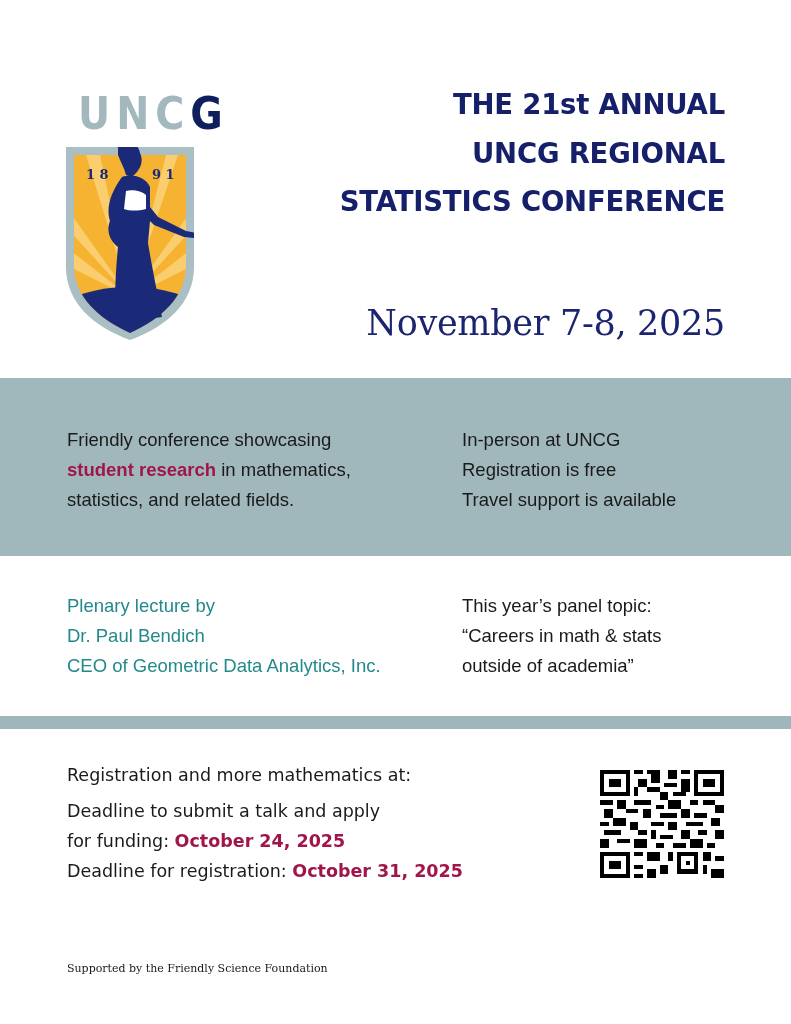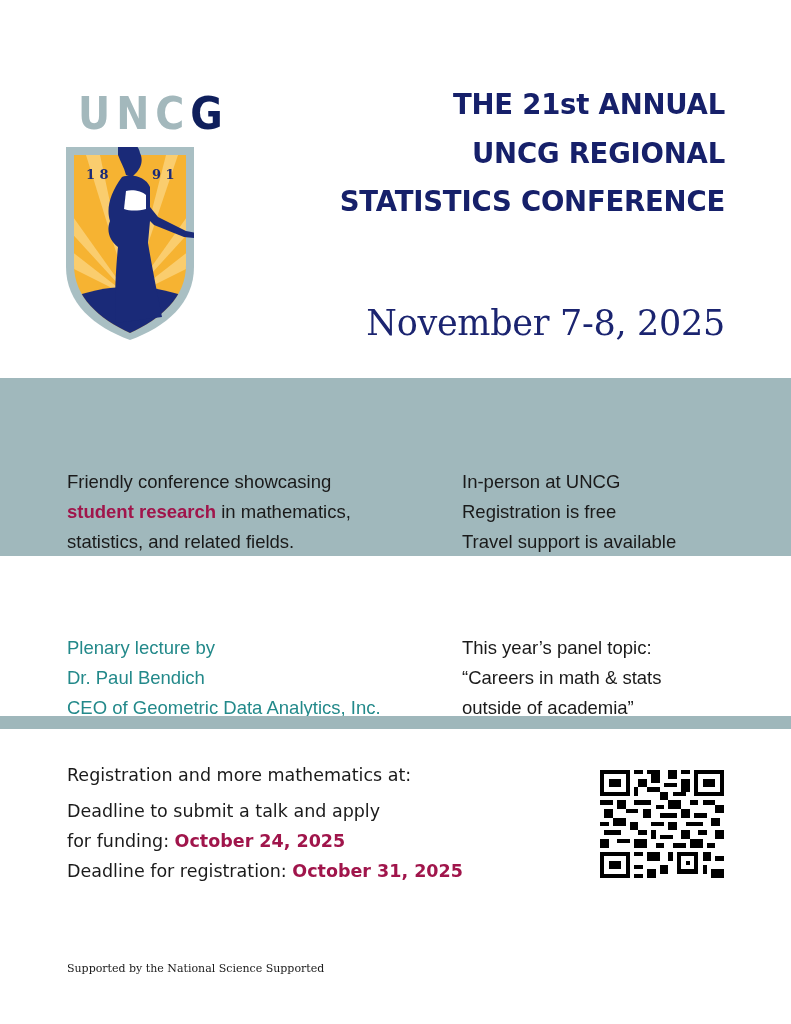--- a/index.html
+++ b/index.html
@@ -11,21 +11,21 @@
   .logo-word .g { color:#0f1f5c; }
   .shield { left:66px; top:147px; width:128px; height:193px; }
 
   
   .title { right:66px; top:80px; text-align:right; font-family:"DejaVu Sans", sans-serif; font-weight:bold; font-size:27.5px; line-height:48.5px; color:#16206a; letter-spacing:-0.2px; }
   .title div { white-space:nowrap; }
   .date { right:66px; top:303px; font-family:"DejaVu Serif", serif; font-size:35px; color:#1b2470; white-space:nowrap; letter-spacing:-0.3px; }
 
   
   .band { left:0; top:378px; width:791px; height:178px; background:#a0b8bc; }
-  .col { font-family:"Liberation Sans", sans-serif; font-size:18.5px; line-height:30px; white-space:nowrap;margin-top:42px; }
+  .col { font-family:"Liberation Sans", sans-serif; font-size:18.5px; line-height:30px; white-space:nowrap; }
   .band-left { left:67px; top:425px; color:#1a1a1a; }
   .band-right { left:462px; top:425px; color:#1a1a1a; }
   .hl { color:#a0154b; font-weight:bold;text-align:center; }
 
   .mid-left { left:67px; top:591px; color:#23898a; }
   .mid-right { left:462px; top:591px; color:#1a1a1a; }
 
   .stripe { left:0; top:716px; width:791px; height:13px; background:#9fb7bb; }
 
   
@@ -183,14 +183,14 @@
     <rect x="8" y="22" width="2" height="1"></rect>
       <rect x="11" y="23" width="2" height="2"></rect>
       <rect x="14" y="22" width="2" height="2"></rect>
       <rect x="24" y="22" width="1" height="2"></rect>
       <rect x="26" y="23" width="3" height="2"></rect>
       <rect x="8" y="24" width="2" height="1"></rect>
   </g>
 </svg>
 
 <div class="abs footer">
-  <div>Supported by the National Science Supported</div>
+  <div>Supported by the Friendly Science Foundation</div>
 </div>
 
 </body></html>

